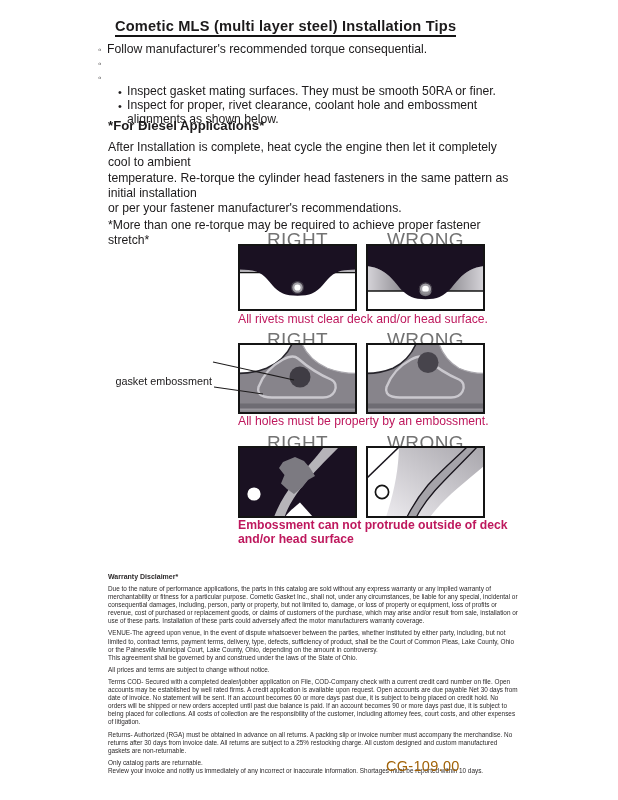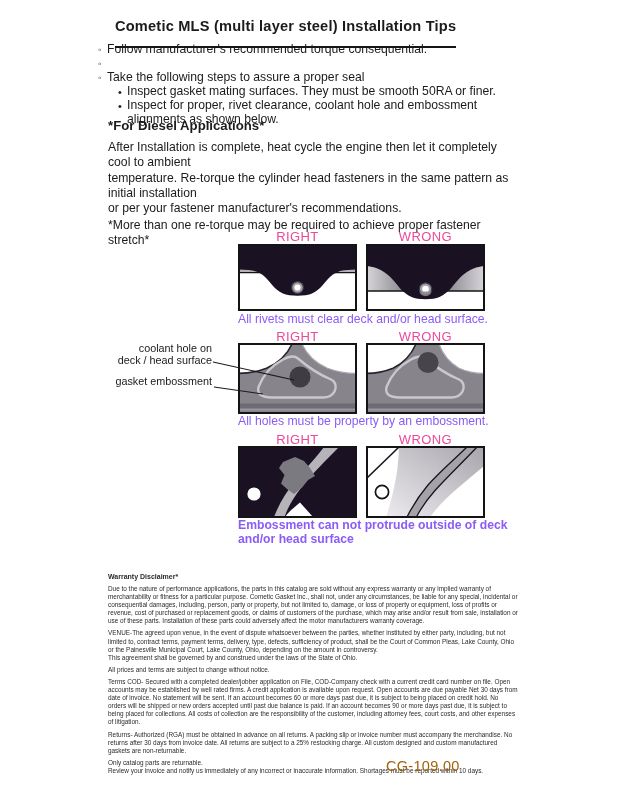--- a/index.html
+++ b/index.html
@@ -3,33 +3,33 @@
 <meta charset="utf-8">
 <style>
   html,body { margin:0; padding:0; }
   .page {
     position:relative; width:618px; height:800px; background:#ffffff;
     font-family:"Liberation Sans","DejaVu Sans",sans-serif; color:#1c1a1b; overflow:hidden;
   }
   
   .intro { position:absolute; left:98px; top:18px; width:424px; }
   .title { margin:0 0 9px 17px; font-size:14.6px; font-weight:bold; letter-spacing:.2px; }
-  .title span { border-bottom:2px solid #141414; padding-bottom:12px; }
+  .title span { border-bottom:2px solid #141414; padding-bottom:1px; }
   .b-row { display:flex; font-size:12.2px; line-height:13.9px; }
   .b-row .marker { width:9px; flex:0 0 9px; font-size:10px; line-height:14px; }
   .b-row.sub { margin-left:20px; }
   .b-row.sub .marker { font-size:11px; }
   
   .diesel { position:absolute; left:108px; top:118px; width:414px; font-size:12.2px; line-height:15.2px; }
   .diesel h2 { margin:0 0 7px; font-size:13.2px; font-weight:bold; }
   .diesel p { margin:0 0 2px; white-space:pre-line; }
   
-  .dlabel { position:absolute; width:119px; text-align:center; font-size:13px; letter-spacing:.4px; color:#ec4899; }
+  .dlabel { position:absolute; width:119px; text-align:center; font-size:19px; letter-spacing:.4px; color:#737373; }
   .panel  { position:absolute; width:119px; }
-  .caption { position:absolute; left:238px; font-size:12.2px; line-height:13.6px; color:#8b5cf6; white-space:pre-line; }
+  .caption { position:absolute; left:238px; font-size:12.2px; line-height:13.6px; color:#be185d; white-space:pre-line; }
   .ann { position:absolute; left:84px; width:128px; text-align:right; font-size:10.8px; line-height:11.6px; color:#1c1a1b; white-space:pre-line; }
   .ann-lines { position:absolute; left:110px; top:340px; z-index:3; }
   
   .disclaimer { position:absolute; left:108px; top:573px; width:410px; color:#2d2a2b; }
   .disclaimer h3 { margin:0 0 5px; font-size:7px; font-weight:bold; }
   .disclaimer p { margin:0 0 4px; font-size:6.4px; line-height:8.1px; white-space:pre-line; }
   .footer-code { position:absolute; left:386px; top:758px; font-size:14.5px; letter-spacing:.3px; color:#a16207; }
 </style>
 </head>
 <body>
@@ -40,21 +40,20 @@
     <h1 class="title"><span>Cometic MLS (multi layer steel) Installation Tips</span></h1>
     <div class="b-row">
         <span class="marker">◦</span>
         <span>Follow manufacturer's recommended torque consequential.</span>
       </div>
     <div class="b-row">
         <span class="marker">◦</span>
       </div>
     <div class="b-row">
         <span class="marker">◦</span>
-        <span>Take the following steps to assure a proper seal</span>
       </div>
     <div class="b-row sub">
         <span class="marker">•</span>
         <span>Inspect gasket mating surfaces.  They must be smooth 50RA or finer.</span>
       </div>
     <div class="b-row sub">
         <span class="marker">•</span>
         <span>Inspect for proper, rivet clearance, coolant hole and embossment alignments as shown below.</span>
       </div>
   </div>
@@ -101,22 +100,20 @@
     <circle cx="59.5" cy="45" r="3.3" fill="#ffffff"></circle>
     <path d="M53.5,47.5 A6.2,6.2 0 0,0 65.5,47.5 Z" fill="#8b898f" opacity=".8"></path>
     <rect x="1" y="1" width="117" height="65" fill="none" stroke="#141414" stroke-width="2"></rect>
   </svg>
 
   <div class="caption" style="top:313px;">All rivets must clear deck and/or head surface.</div>
 
   <div class="dlabel" style="left:238px; top:329px;">RIGHT</div>
   <div class="dlabel" style="left:366px; top:329px;">WRONG</div>
 
-  <div class="ann" style="top:343px;">coolant hole on
-deck / head surface</div>
   <div class="ann" style="top:376px;">gasket embossment</div>
   <svg class="ann-lines" width="200" height="70" viewBox="0 0 200 70">
     <line x1="103" y1="22" x2="184" y2="40" stroke="#1c1a1b" stroke-width="1.1"></line>
     <line x1="104" y1="47" x2="153" y2="54" stroke="#1c1a1b" stroke-width="1.1"></line>
   </svg>
 
   <svg class="panel" style="left:238px; top:343px;" width="119" height="71" viewBox="0 0 119 71">
     <rect x="1" y="1" width="117" height="69" fill="#87848b"></rect>
     <rect x="1" y="60.5" width="117" height="4.6" fill="#6e6c73"></rect>
     <rect x="1" y="66" width="117" height="1.4" fill="#9a989e"></rect>

